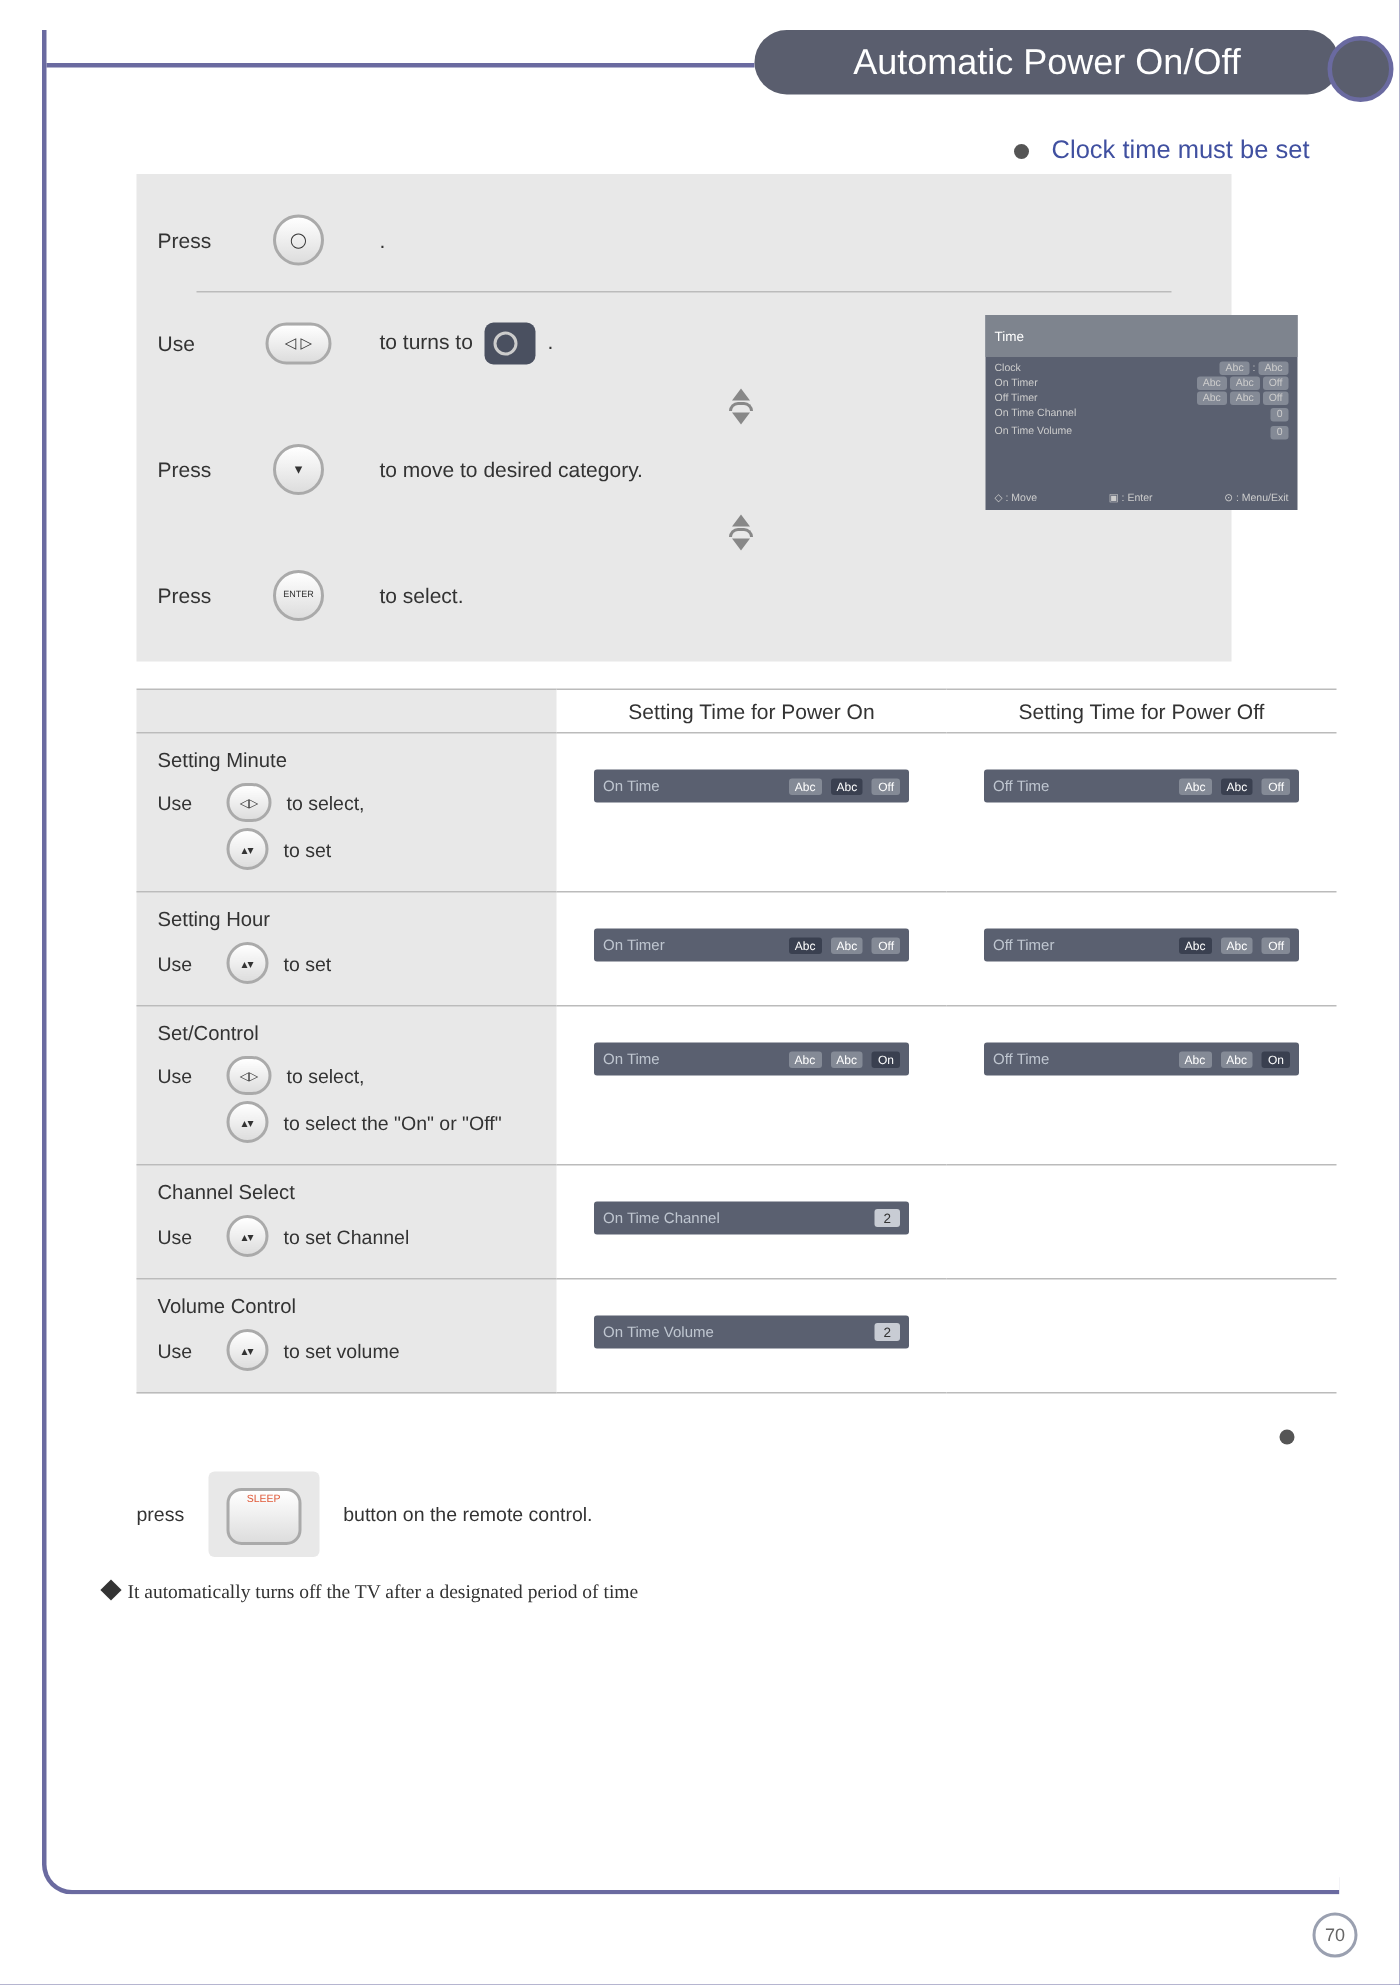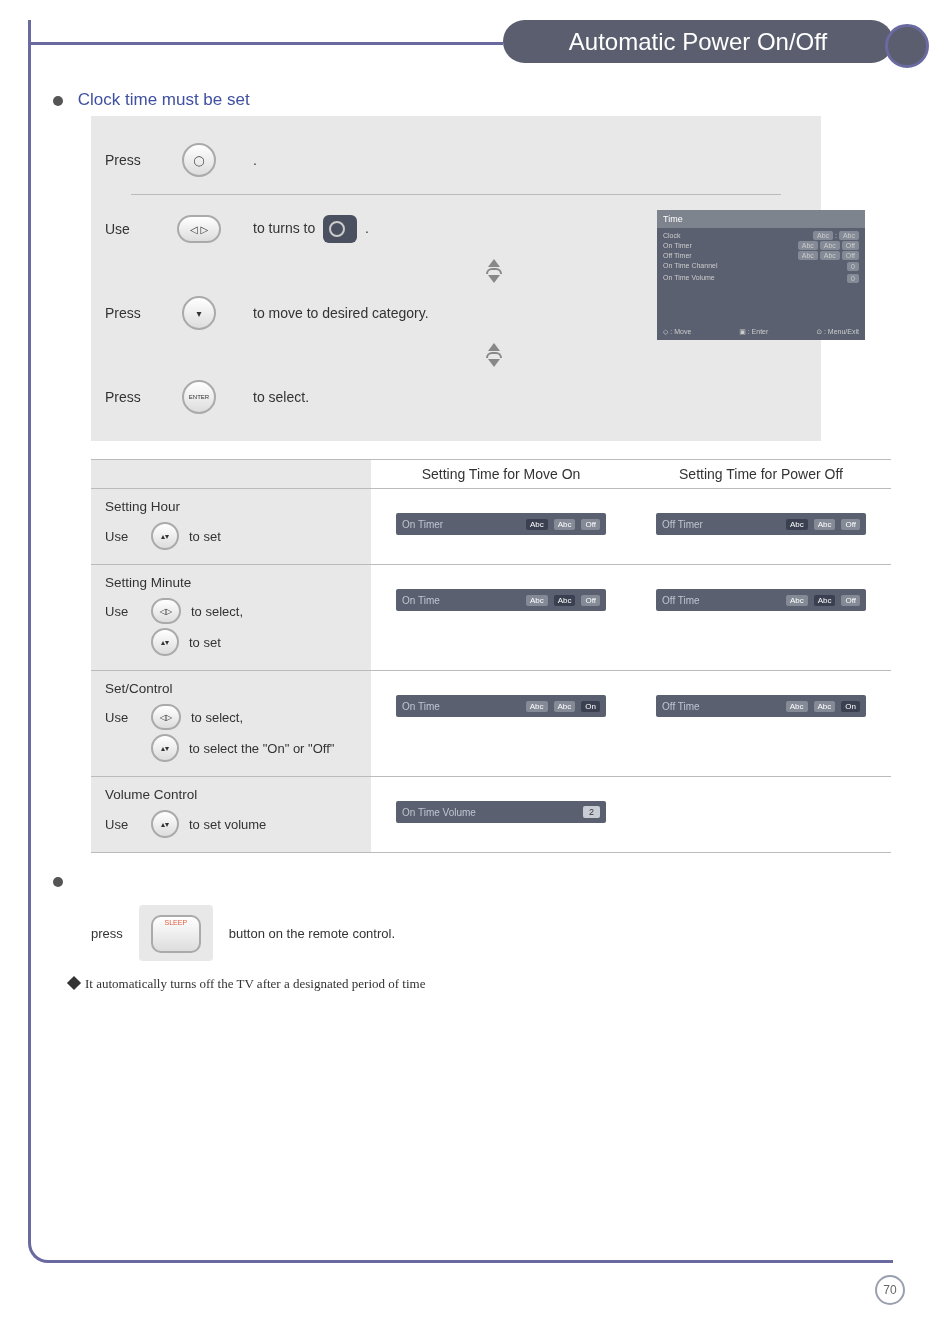--- a/index.html
+++ b/index.html
@@ -37,20 +37,21 @@
 .header-rule {
   position: absolute; top: 22px; left: 0; right: 390px;
   height: 3px; background: #6a6aa0;
 }
 .content {
   padding: 70px 20px 10px 20px;
 }
 .sec-title {
   color: #4050a0; font-size: 17px; font-weight: 300;
   margin: 0 0 6px 26px;
+  text-align: right;
 }
 .bullet-dot {
   display: inline-block; width: 10px; height: 10px; border-radius: 50%;
   background: #555; margin: 0 10px 0 -24px; vertical-align: middle;
 }
 .steps {
   background: #e8e8e8;
   width: 730px;
   margin: 6px 0 18px 40px;
   padding: 14px 0;
@@ -83,21 +84,21 @@
 }
 .menu-icon:after {
   content:''; position:absolute; left:6px; top:6px; width:12px; height:12px;
   border:2px solid #ccc; border-radius:50%;
 }
 .side-thumb {
   position:absolute; right:28px; top:190px;
   width:208px; height:130px; background:#5a6070;
   font-size:8px; color:#ccc; padding:4px;
 }
-.side-thumb .tbar { background:#7e848e; height:18px; margin:-4px -4px 4px -4px;
+.side-thumb .tbar { background:#7e848e; height:28px; margin:-4px -4px 4px -4px;
   display:flex; align-items:center; padding:0 6px; font-size:9px; color:#fff;}
 .side-thumb .trow { display:flex; justify-content:space-between; margin:3px 2px; font-size:7px;}
 .side-thumb .chip { background:#848a96; padding:1px 4px; border-radius:2px; font-size:7px;}
 .side-thumb .foot { position:absolute; bottom:4px; left:6px; right:6px; display:flex; justify-content:space-between; font-size:7px;}
 
 
 .detail-table {
   width: 800px; margin: 10px 0 18px 40px; border-collapse:collapse;
   font-size:13px;
 }
@@ -245,25 +246,59 @@
         <span>◇ : Move</span>
         <span>▣ : Enter</span>
         <span>⊙ : Menu/Exit</span>
       </div>
     </div>
 
     <table class="detail-table">
       <thead>
         <tr>
           <th class="lcol"></th>
-          <th>Setting Time for Move On</th>
+          <th>Setting Time for Power On</th>
           <th>Setting Time for Power Off</th>
         </tr>
       </thead>
       <tbody>
+        <tr>
+          <td class="lcol">
+            <div class="row-title">Setting Minute</div>
+            <div class="use-row">
+              <span class="lbl">Use</span>
+              <span class="tiny-btn">◁▷</span>
+              <span>to select,</span>
+            </div>
+            <div class="use-row">
+              <span class="lbl"></span>
+              <span class="tiny-round">▴▾</span>
+              <span>to set</span>
+            </div>
+          </td>
+          <td>
+            <div class="osd-bar">
+              <span>On Time</span>
+                <span class="spc"></span>
+              <span class="osd-chip">Abc</span>
+              <span class="osd-chip hi">Abc</span>
+              <span class="osd-chip">Off</span>
+            </div>
+          </td>
+          <td>
+            <div class="osd-bar">
+              <span>Off Time</span>
+                <span class="spc"></span>
+              <span class="osd-chip">Abc</span>
+              <span class="osd-chip hi">Abc</span>
+              <span class="osd-chip">Off</span>
+            </div>
+          </td>
+        </tr>
+
         <tr>
           <td class="lcol">
             <div class="row-title">Setting Hour</div>
             <div class="use-row">
               <span class="lbl">Use</span>
               <span class="tiny-round">▴▾</span>
               <span>to set</span>
             </div>
           </td>
           <td>
@@ -281,86 +316,70 @@
                 <span class="spc"></span>
               <span class="osd-chip hi">Abc</span>
               <span class="osd-chip">Abc</span>
               <span class="osd-chip">Off</span>
             </div>
           </td>
         </tr>
 
         <tr>
           <td class="lcol">
-            <div class="row-title">Setting Minute</div>
+            <div class="row-title">Set/Control</div>
             <div class="use-row">
               <span class="lbl">Use</span>
               <span class="tiny-btn">◁▷</span>
               <span>to select,</span>
             </div>
             <div class="use-row">
               <span class="lbl"></span>
               <span class="tiny-round">▴▾</span>
-              <span>to set</span>
+              <span>to select the "On" or "Off"</span>
             </div>
           </td>
           <td>
             <div class="osd-bar">
               <span>On Time</span>
                 <span class="spc"></span>
               <span class="osd-chip">Abc</span>
-              <span class="osd-chip hi">Abc</span>
-              <span class="osd-chip">Off</span>
+              <span class="osd-chip">Abc</span>
+              <span class="osd-chip hi">On</span>
             </div>
           </td>
           <td>
             <div class="osd-bar">
               <span>Off Time</span>
                 <span class="spc"></span>
               <span class="osd-chip">Abc</span>
-              <span class="osd-chip hi">Abc</span>
-              <span class="osd-chip">Off</span>
+              <span class="osd-chip">Abc</span>
+              <span class="osd-chip hi">On</span>
             </div>
           </td>
         </tr>
 
         <tr>
           <td class="lcol">
-            <div class="row-title">Set/Control</div>
+            <div class="row-title">Channel Select</div>
             <div class="use-row">
               <span class="lbl">Use</span>
-              <span class="tiny-btn">◁▷</span>
-              <span>to select,</span>
-            </div>
-            <div class="use-row">
-              <span class="lbl"></span>
               <span class="tiny-round">▴▾</span>
-              <span>to select the "On" or "Off"</span>
-            </div>
-          </td>
-          <td>
-            <div class="osd-bar">
-              <span>On Time</span>
-                <span class="spc"></span>
-              <span class="osd-chip">Abc</span>
-              <span class="osd-chip">Abc</span>
-              <span class="osd-chip hi">On</span>
-            </div>
-          </td>
-          <td>
-            <div class="osd-bar">
-              <span>Off Time</span>
-                <span class="spc"></span>
-              <span class="osd-chip">Abc</span>
-              <span class="osd-chip">Abc</span>
-              <span class="osd-chip hi">On</span>
-            </div>
-          </td>
-        </tr>
-
+              <span>to set Channel</span>
+            </div>
+          </td>
+          <td>
+            <div class="osd-bar">
+              <span>On Time Channel</span>
+                <span class="spc"></span>
+              <span class="osd-val">2</span>
+            </div>
+          </td>
+          <td></td>
+        </tr>
 
         <tr>
           <td class="lcol">
             <div class="row-title">Volume Control</div>
             <div class="use-row">
               <span class="lbl">Use</span>
               <span class="tiny-round">▴▾</span>
               <span>to set volume</span>
             </div>
           </td>

